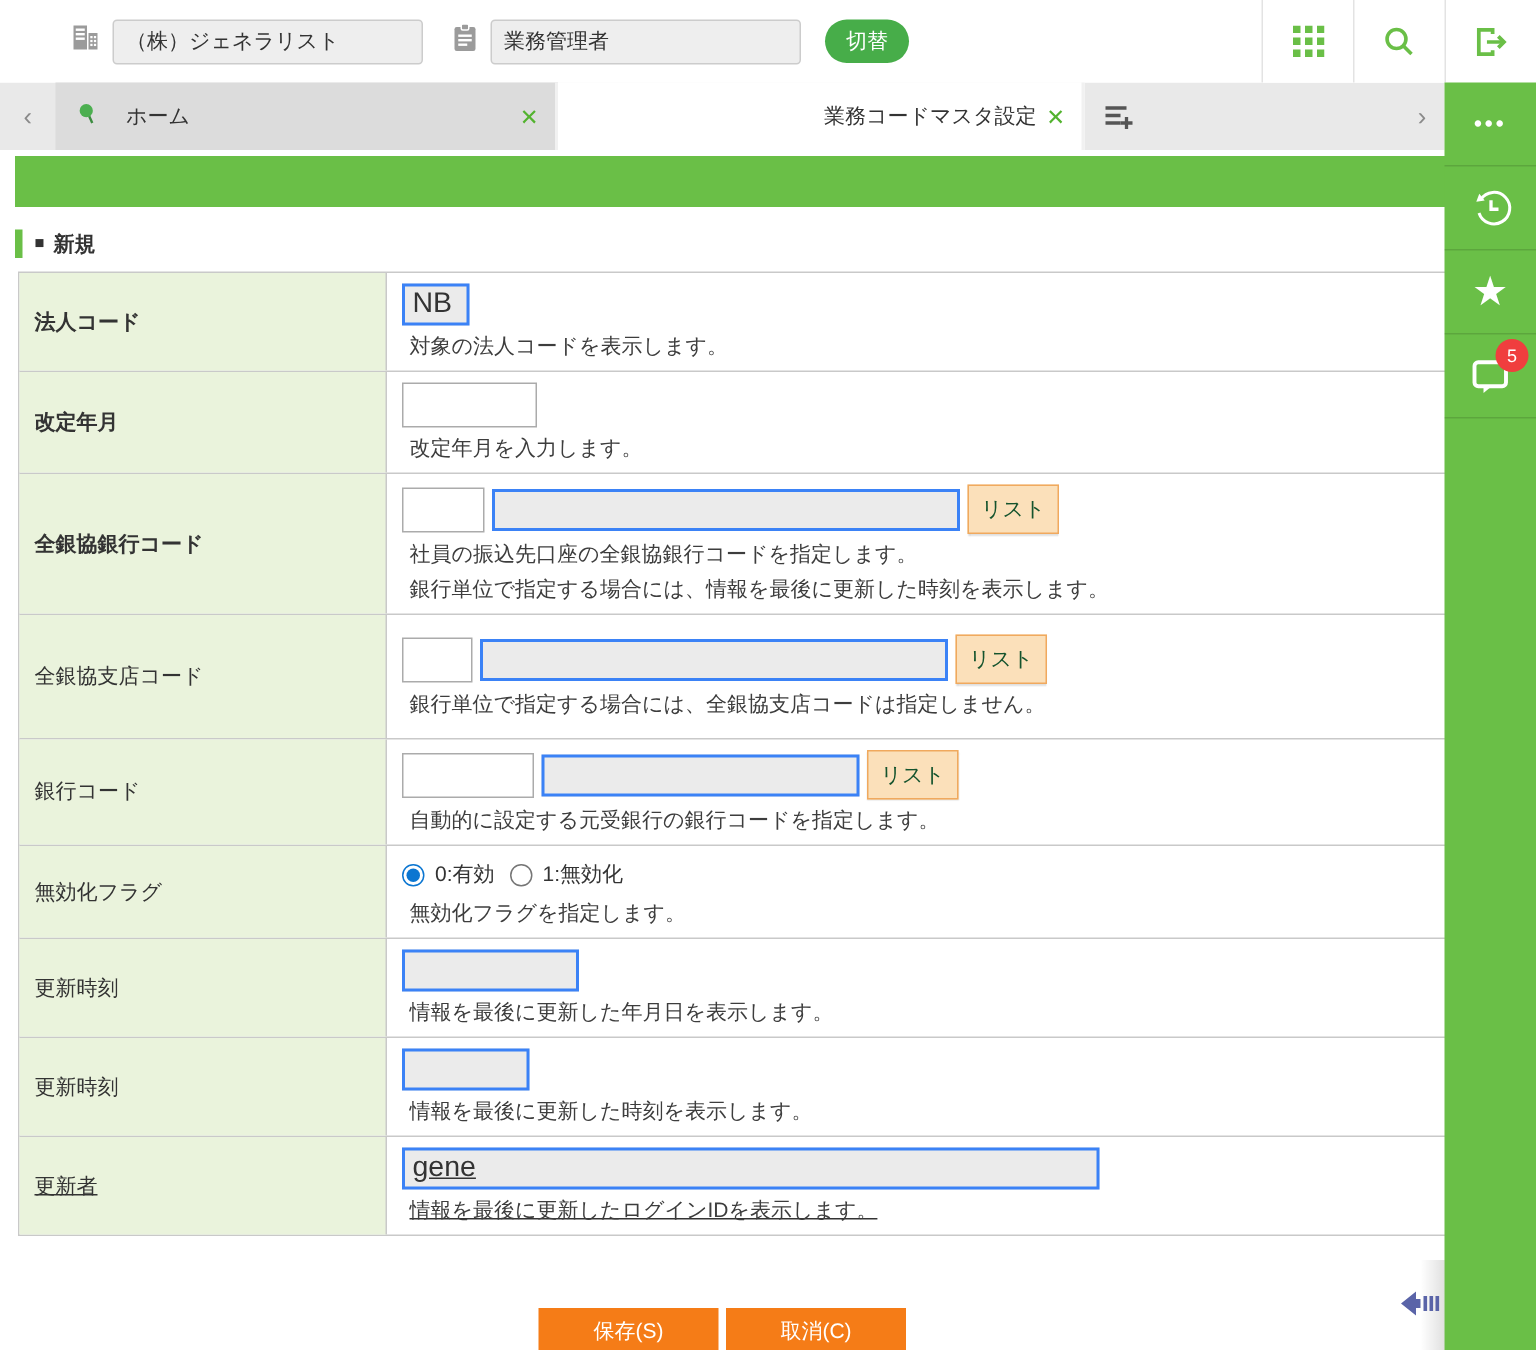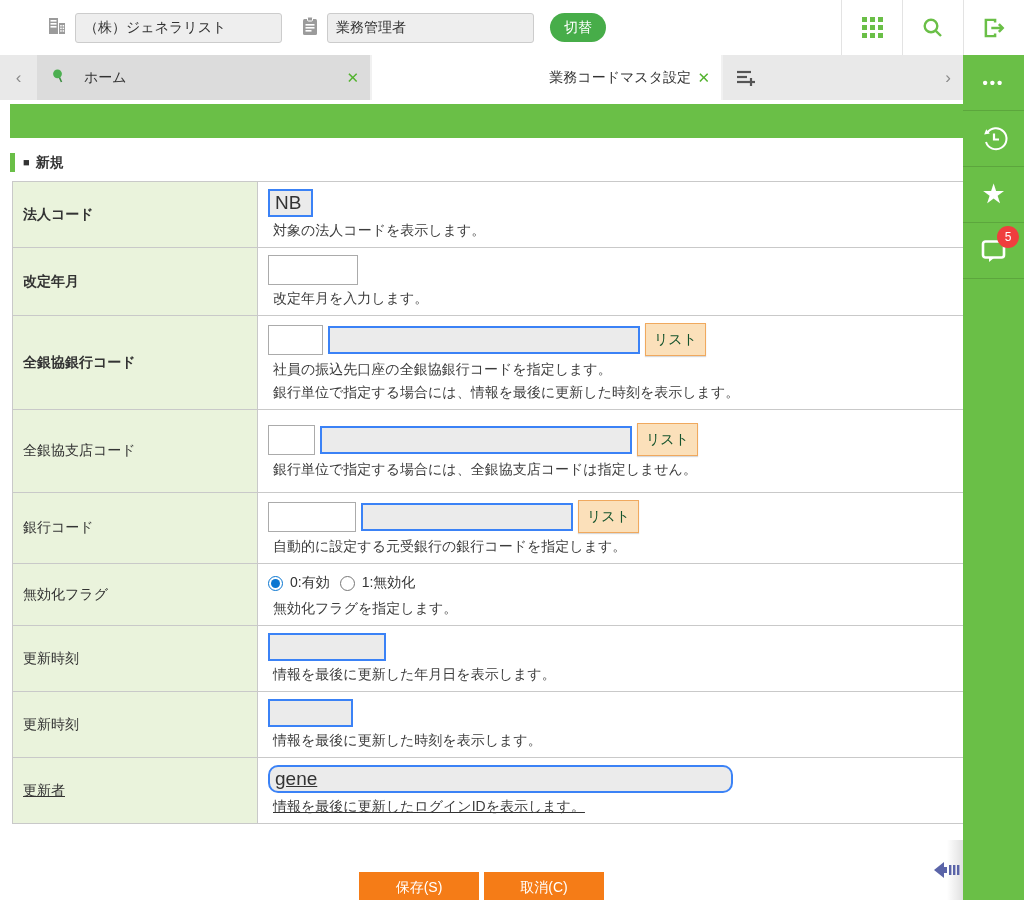--- a/index.html
+++ b/index.html
@@ -274,21 +274,21 @@
         <div class="ctl-line">
           <input type="text" class="inp-ro" readonly="readonly" style="width: 85px;">
         </div>
         <div class="help-line">情報を最後に更新した時刻を表示します。</div>
       </div>
     </div>
     <div class="frow" style="min-height: 57px;">
       <div class="flabel">更新者</div>
       <div class="fvalue">
         <div class="ctl-line">
-          <input type="text" class="inp-ro" readonly="readonly" value="gene" style="width: 465px; border-radius: 10px;">
+          <input type="text" class="inp-ro" readonly="readonly" value="gene" style="width: 465px;">
         </div>
         <div class="help-line">情報を最後に更新したログインIDを表示します。</div>
       </div>
     </div>
   </div>
 
 <div class="actions">
   <button class="act-btn">保存(S)</button>
   <button class="act-btn">取消(C)</button>
 </div>

